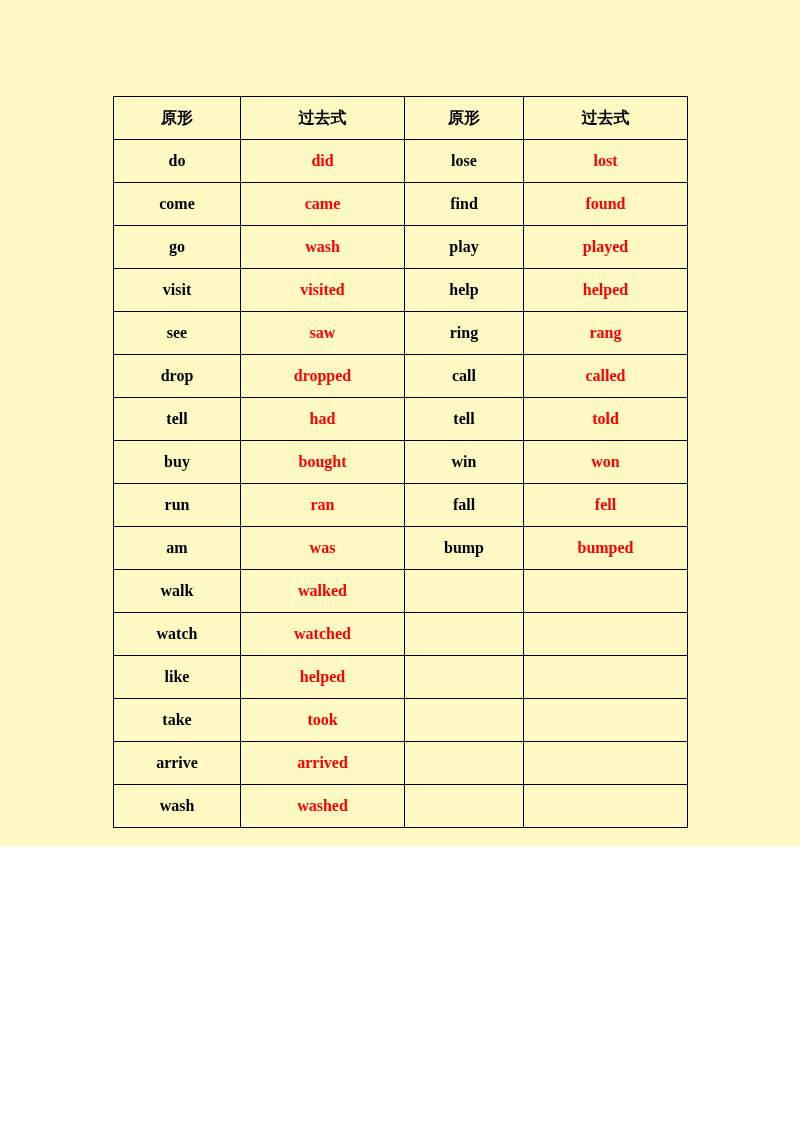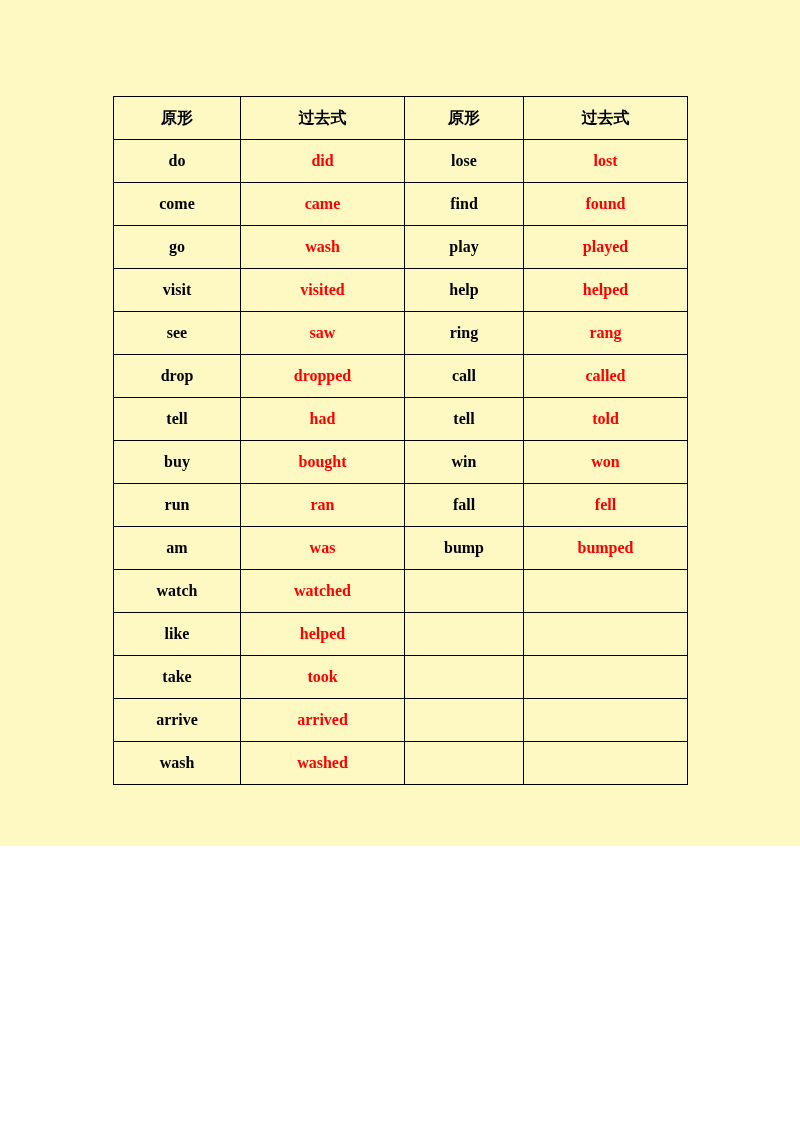--- a/index.html
+++ b/index.html
@@ -137,20 +137,26 @@
           <td class="base">fall</td>
           <td class="past">fell</td>
         </tr>
         <tr>
           <td class="base">am</td>
           <td class="past">was</td>
           <td class="base">bump</td>
           <td class="past">bumped</td>
         </tr>
         <tr>
+          <td class="base">walk</td>
+          <td class="past">walked</td>
+          <td class="empty"></td>
+          <td class="empty"></td>
+        </tr>
+        <tr>
           <td class="base">watch</td>
           <td class="past">watched</td>
           <td class="empty"></td>
           <td class="empty"></td>
         </tr>
         <tr>
           <td class="base">like</td>
           <td class="past">helped</td>
           <td class="empty"></td>
           <td class="empty"></td>

